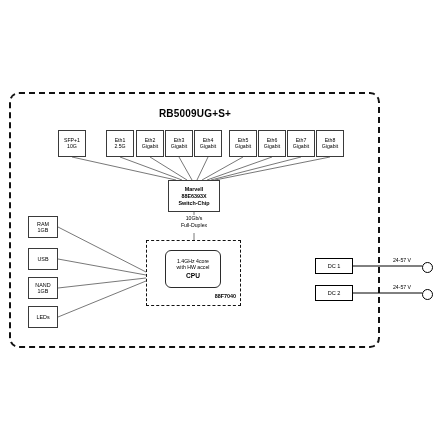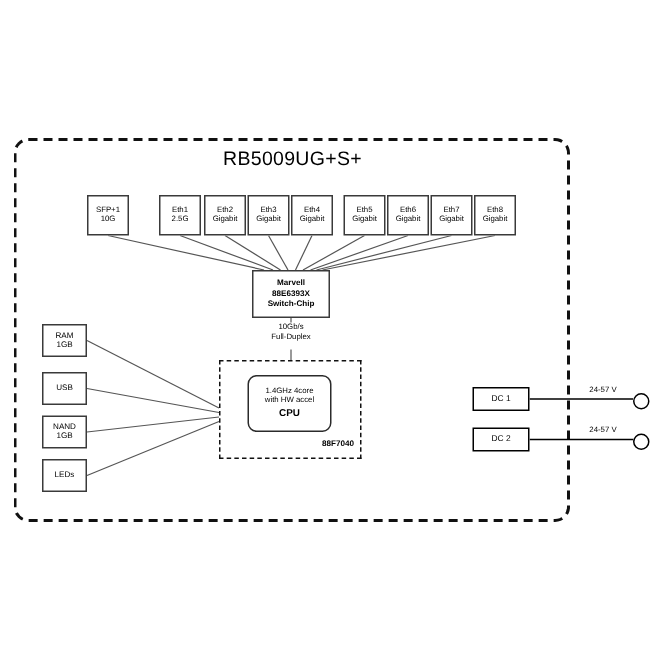--- a/index.html
+++ b/index.html
@@ -29,25 +29,25 @@
     width: 371px;
     height: 256px;
     border: 2px dashed #111111;
     border-radius: 10px;
     box-sizing: border-box;
   }
   
   #device-title {
     position: absolute;
     left: 0;
-    top: 98px;
+    top: 108px;
     width: 390px;
     text-align: center;
-    font-size: 13px;
-    font-weight: normal;
+    font-size: 10px;
+    font-weight: bold;
     letter-spacing: 0.2px;
   }
   
   .blk {
     position: absolute;
     box-sizing: border-box;
     border: 1px solid #3a3a3a;
     background: #ffffff;
     display: flex;
     flex-direction: column;

